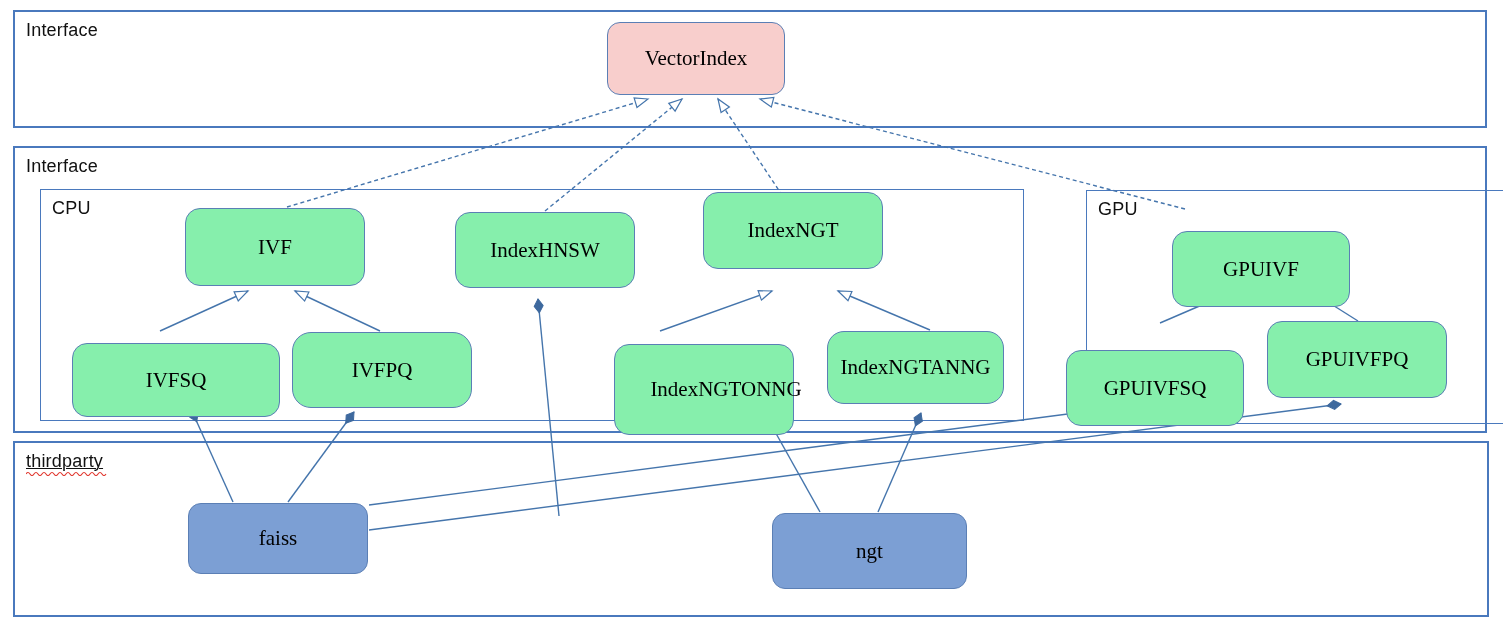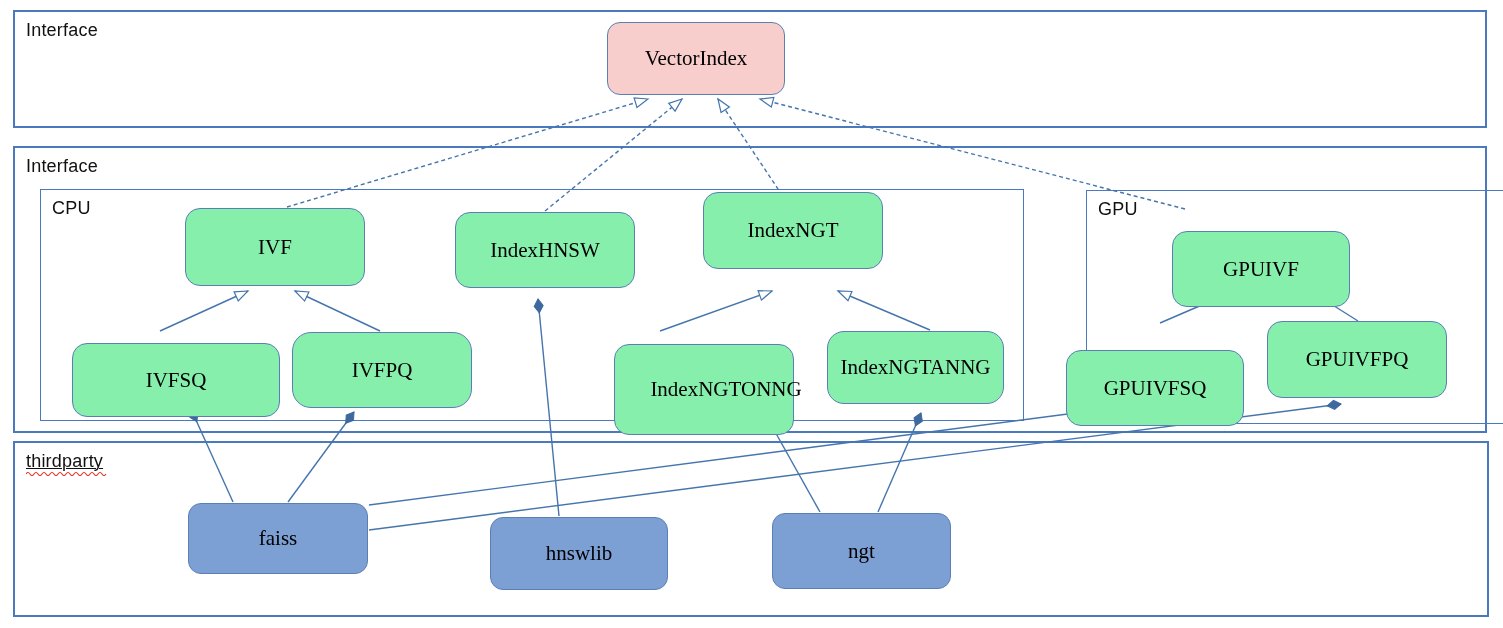--- a/index.html
+++ b/index.html
@@ -157,21 +157,18 @@
   </div>
 
   <div class="node green" style="left:1267px; top:321px; width:180px; height:77px;">
     <span>GPUIVFPQ</span>
   </div>
 
   <div class="node blue" style="left:188px; top:503px; width:180px; height:71px;">
     <span>faiss</span>
   </div>
 
-  <div class="node blue" style="left:490px; top:517px; width:178px; height:73px;">
-    <span>hnswlib</span>
-  </div>
 
-  <div class="node blue" style="left:772px; top:513px; width:179px; height:76px;">
+  <div class="node blue" style="left:772px; top:513px; width:195px; height:76px;">
     <span>ngt</span>
   </div>
 
 </div>
 
 </body></html>

